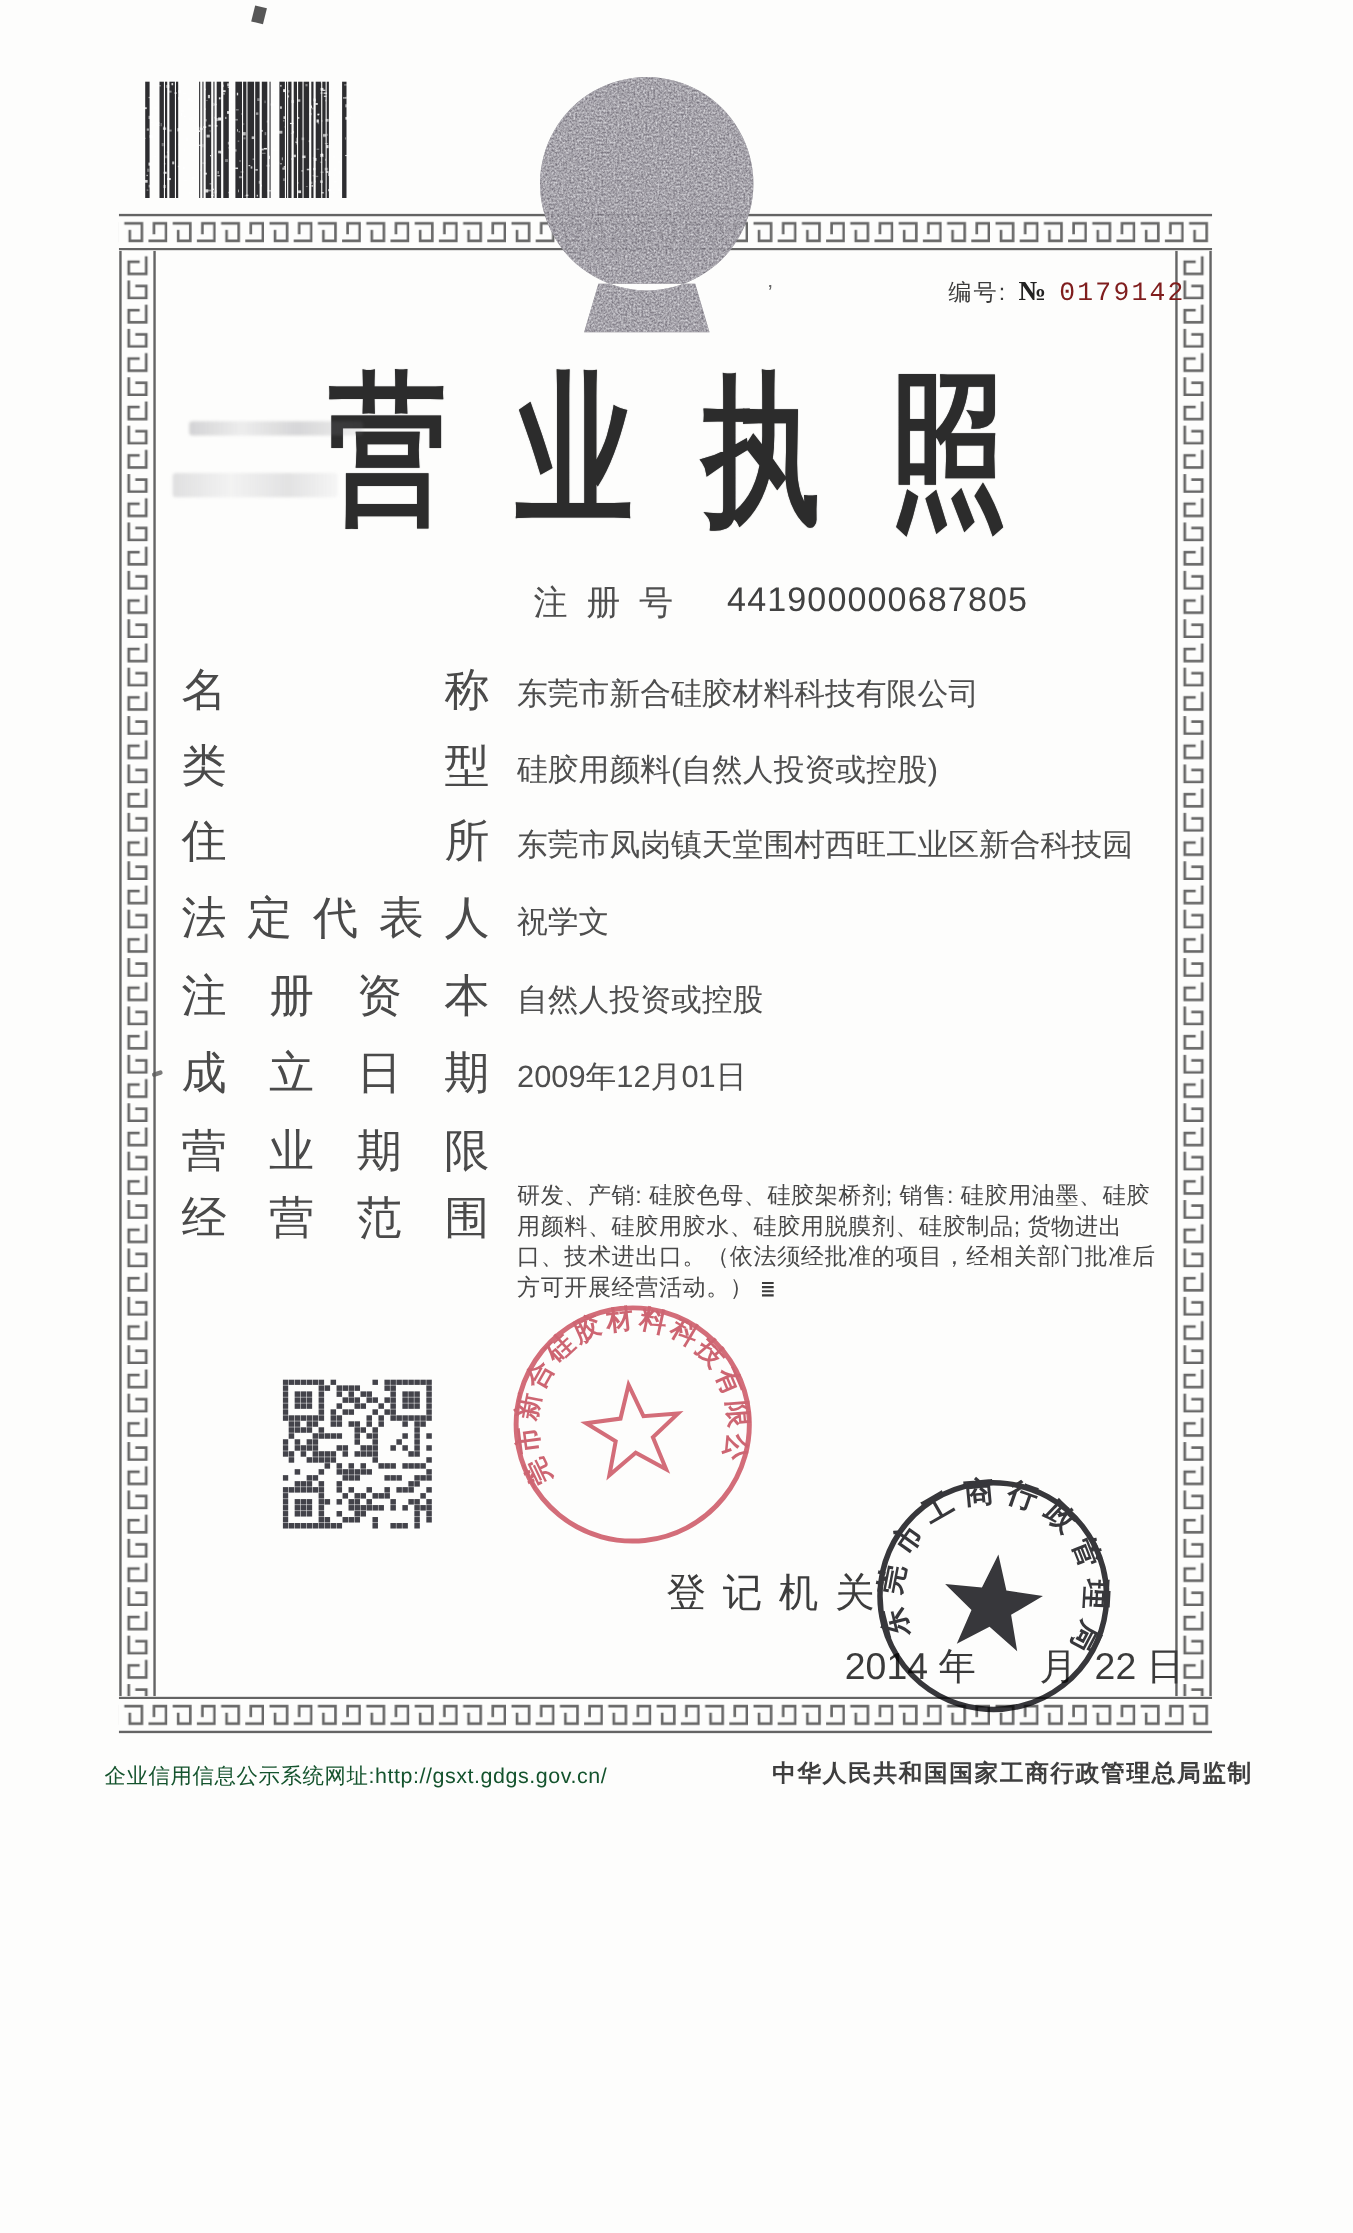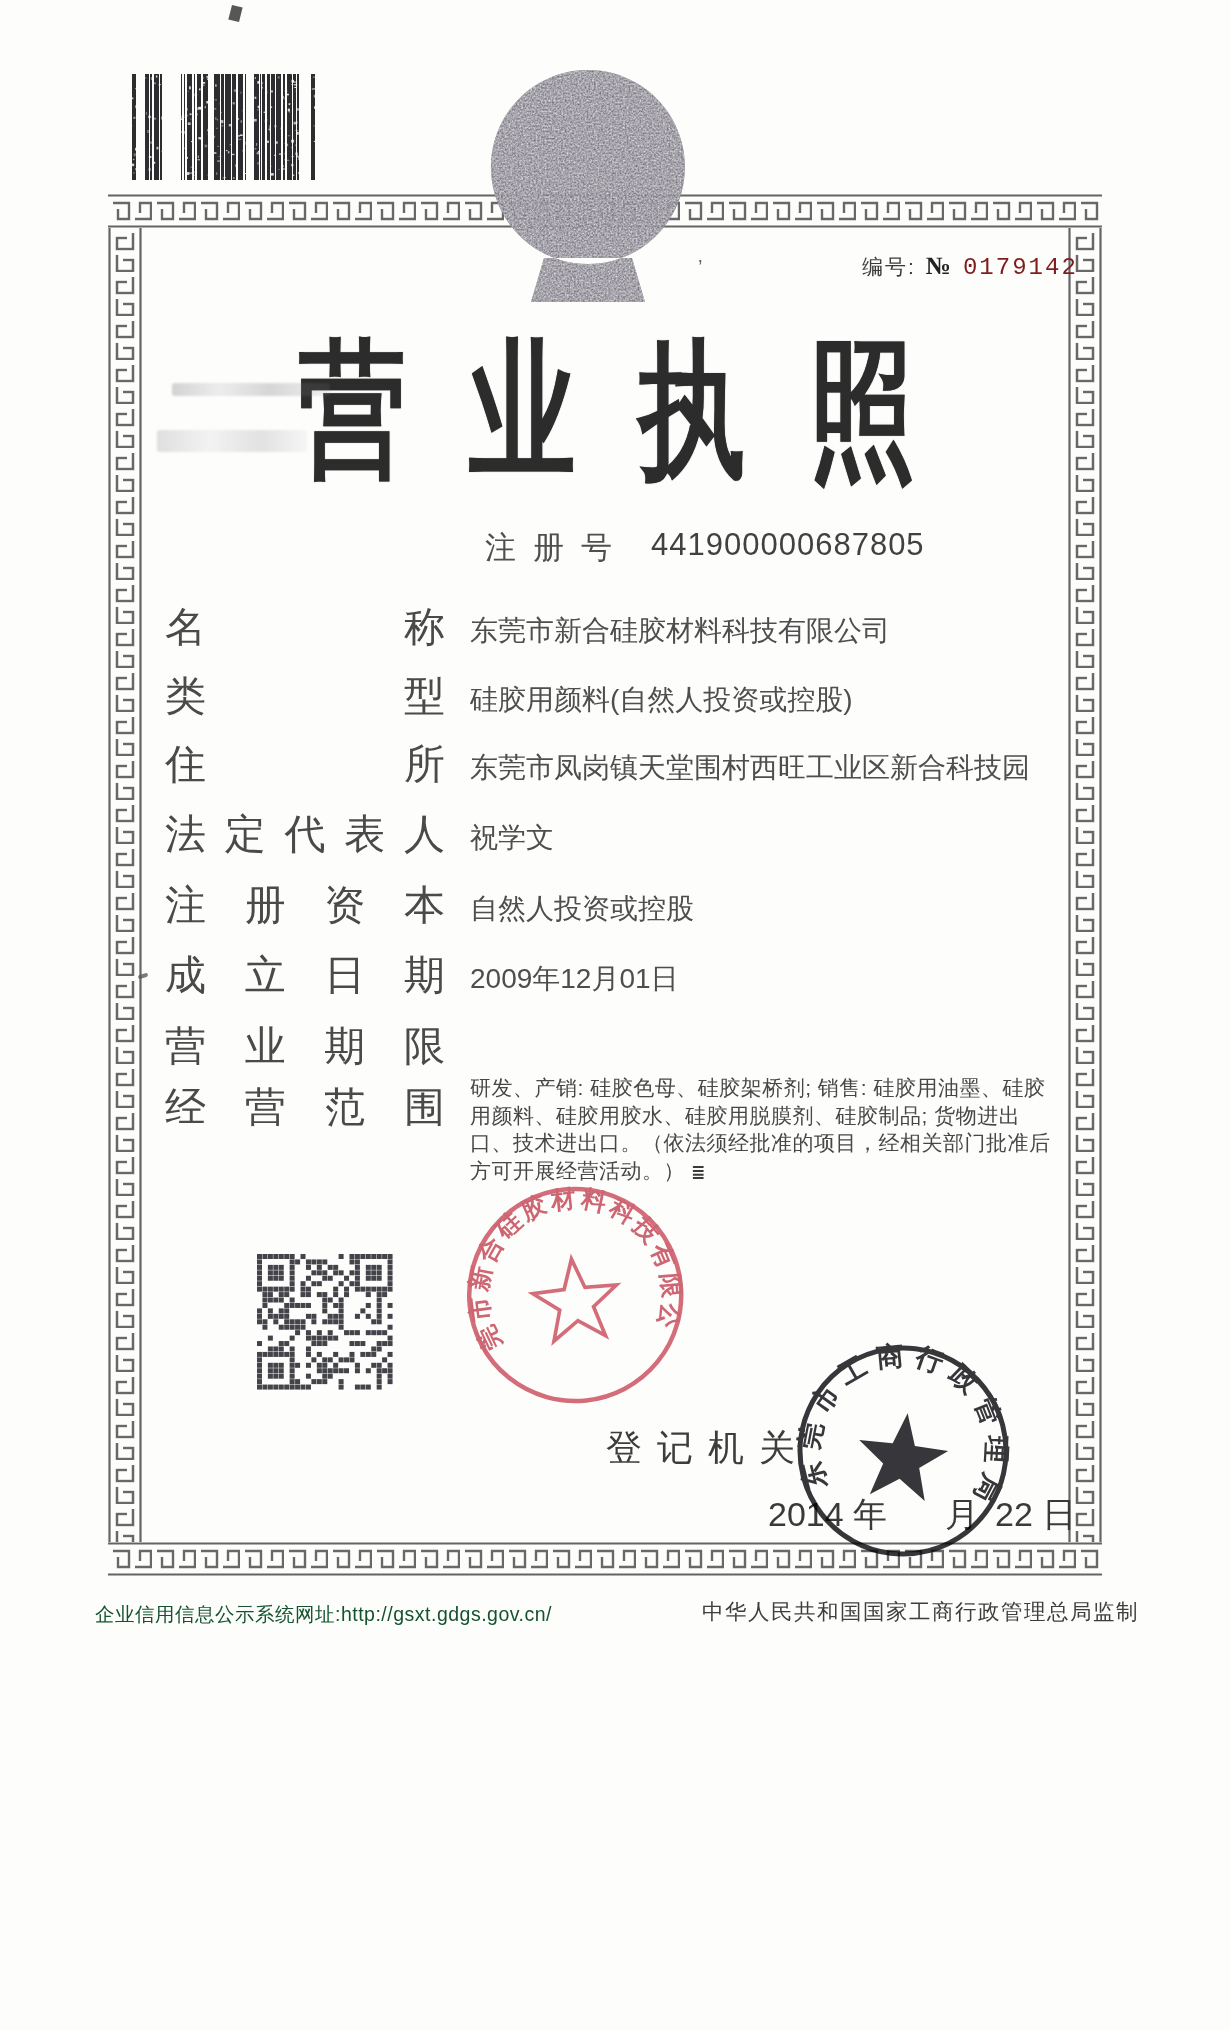--- a/index.html
+++ b/index.html
@@ -28,21 +28,21 @@
 
   .title{
     left:299px;top:336px;font-size:148px;font-weight:900;color:#2c2c2c;
     letter-spacing:88px;white-space:nowrap;line-height:1;
     transform:scaleX(0.72);transform-origin:left top;
     text-shadow:0 0 1px #5a5a5a;
   }
 
   .reg-line{left:485px;top:527px;display:flex;align-items:flex-start;white-space:nowrap;}
   .reg-line .reg-label{font-size:31px;letter-spacing:17px;color:#4f4f4f;}
-  .reg-line .reg-num{font-size:31px;margin-left:22px;color:#414141;letter-spacing:1px;}
+  .reg-line .reg-num{font-size:31px;margin-left:32px;color:#414141;letter-spacing:1px;}
 
   
   .field-row{position:absolute;left:165px;display:flex;align-items:flex-start;}
   .row-0{top:604px;} .row-1{top:673px;} .row-2{top:741px;} .row-3{top:811px;}
   .row-4{top:882px;} .row-5{top:952px;} .row-6{top:1023px;} .row-7{top:1072px;}
   .field-label{
     width:280px;display:flex;justify-content:space-between;
     font-size:41px;color:#4a4a4a;font-weight:500;line-height:1.15;flex:none;
   }
   .row-7 .field-label{padding-top:12px;}
@@ -56,21 +56,21 @@
   .date-line .d-month{margin-left:58px;}
   .date-line .d-day{margin-left:16px;}
 
   
   .qr{left:257px;top:1254px;width:136px;height:136px;}
   .company-seal{left:452px;top:1170px;mix-blend-mode:multiply;opacity:.88;transform:rotate(-6deg);}
   .registry-stamp{left:788px;top:1336px;mix-blend-mode:multiply;opacity:.92;transform:rotate(7deg);}
 
   
   .footer-left{left:95px;top:1601px;font-size:19.5px;color:#14532d;letter-spacing:.5px;}
-  .footer-right{left:702px;top:1597px;font-size:21.5px;color:#3e3e3e;letter-spacing:1.5px;}
+  .footer-right{left:702px;top:1597px;font-size:21.5px;color:#3e3e3e;letter-spacing:1.5px;font-weight:bold;}
 
   
   .smudge{filter:blur(1.3px);border-radius:3px;}
   .smudge-1{left:172px;top:383px;width:158px;height:13px;
     background:linear-gradient(90deg,rgba(115,115,122,.30),rgba(140,140,148,.14) 30%,rgba(115,115,122,.28) 62%,rgba(150,150,158,.12));}
   .smudge-2{left:157px;top:430px;width:150px;height:22px;
     background:linear-gradient(90deg,rgba(120,120,128,.22),rgba(150,150,158,.10) 35%,rgba(120,120,128,.20) 70%,rgba(160,160,168,.08));}
   .tick-top{left:230px;top:6px;width:11px;height:15px;background:#3a3a3a;transform:rotate(14deg);opacity:.85;}
   .speck-comma{left:138px;top:974px;width:10px;height:4px;background:#5a5a5a;transform:rotate(-18deg);border-radius:2px;opacity:.8;}
   .speck-quote{left:698px;top:256px;font-size:20px;color:#666;}

